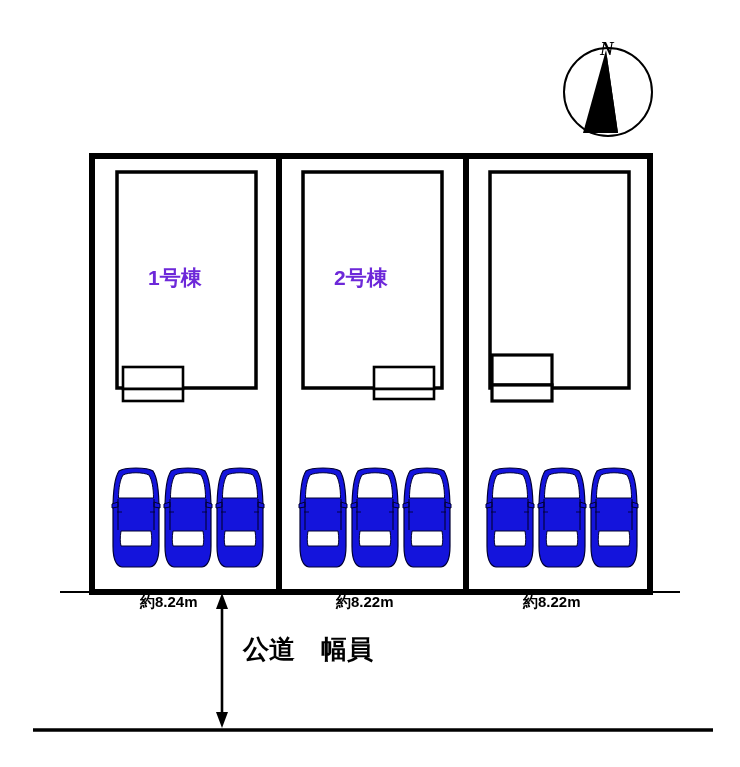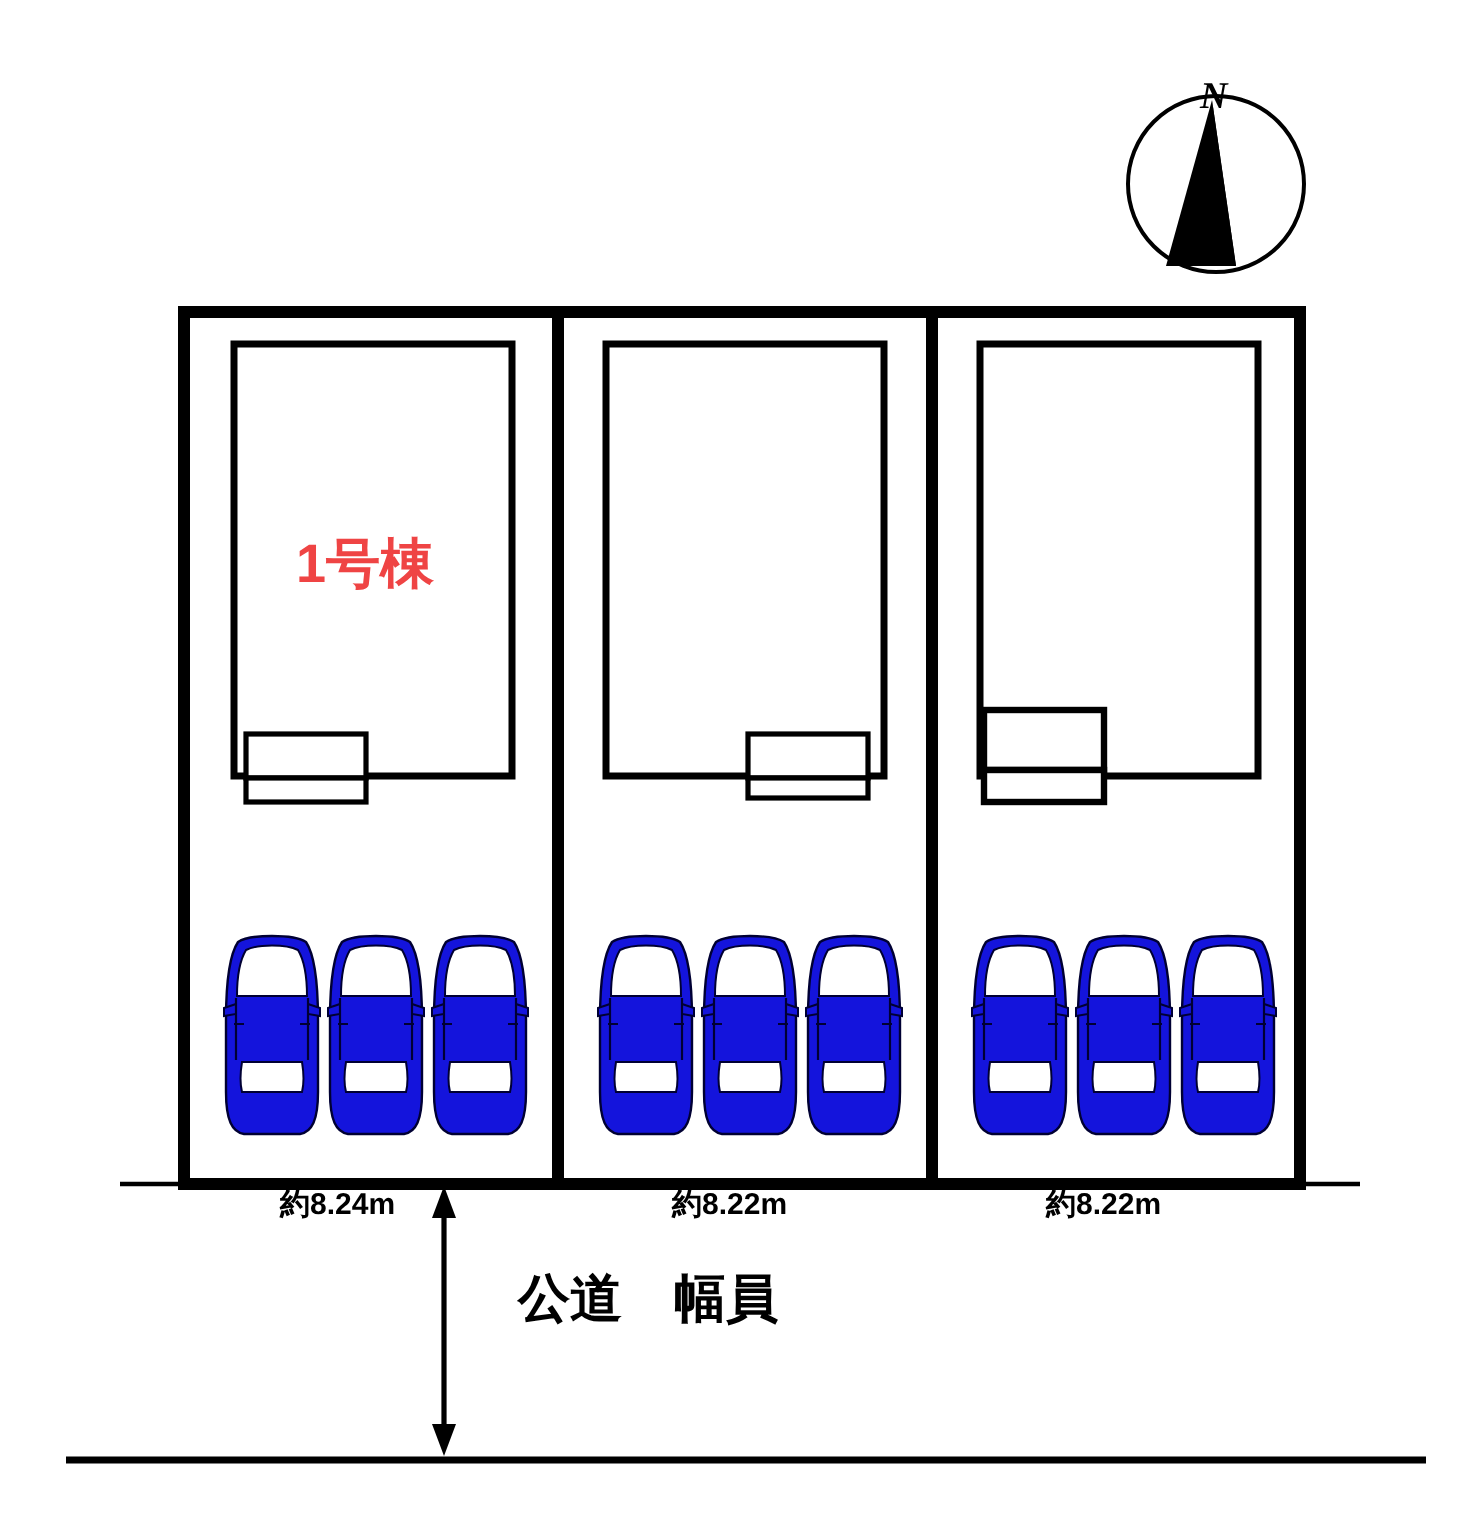--- a/index.html
+++ b/index.html
@@ -19,43 +19,42 @@
   }
   .svg-layer {
     position: absolute;
     left: 0;
     top: 0;
     width: 740px;
     height: 767px;
   }
   .lot-label {
     position: absolute;
-    font-size: 27px;
+    font-size: 21px;
     font-weight: 700;
-    color: #ef4444;
+    color: #6d28d9;
     letter-spacing: 0px;
     white-space: nowrap;
     font-family: "Liberation Sans", "DejaVu Sans", sans-serif;
   }
   .dim-label {
     position: absolute;
     font-size: 15px;
     font-weight: 600;
     color: #000000;
     white-space: nowrap;
     font-family: "Liberation Sans", "DejaVu Sans", sans-serif;
   }
   .road-label {
     position: absolute;
     font-size: 26px;
     font-weight: 700;
     color: #000000;
     white-space: nowrap;
     font-family: Liberation Serif, serif;
-    margin-left: 16px;
   }
   .compass-n {
     position: absolute;
     font-size: 19px;
     font-weight: 700;
     font-style: italic;
     color: #000000;
     font-family: "Liberation Serif", "DejaVu Serif", serif;
   }
 </style>
@@ -169,20 +168,21 @@
 
     <g>
       <circle cx="608" cy="92" r="44" fill="#ffffff" stroke="#000000" stroke-width="2"></circle>
 
       <polygon points="606,50 583,133 618,133" fill="#000000"></polygon>
       <polygon points="606,50 618,133 613,133" fill="#000000"></polygon>
     </g>
   </svg>
 
   <div class="lot-label" style="left:148px; top:264px;">1号棟</div>
+  <div class="lot-label" style="left:334px; top:264px;">2号棟</div>
 
   <div class="dim-label" style="left:140px; top:593px;">約8.24m</div>
   <div class="dim-label" style="left:336px; top:593px;">約8.22m</div>
   <div class="dim-label" style="left:523px; top:593px;">約8.22m</div>
 
   <div class="road-label" style="left:243px; top:632px;">公道　幅員</div>
 
   <div class="compass-n" style="left:600px; top:38px;">N</div>
 
 </div>

